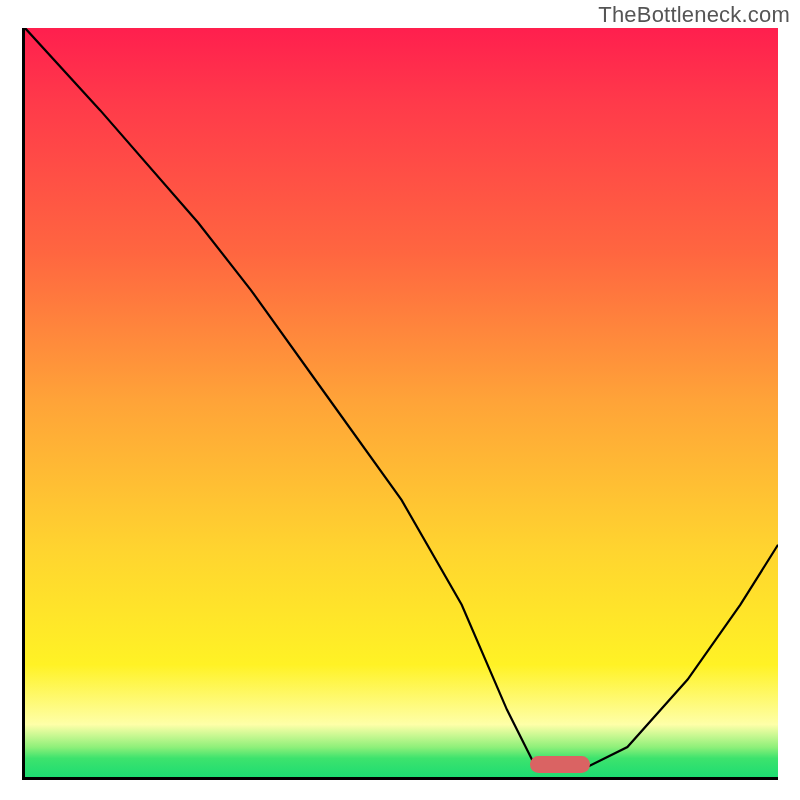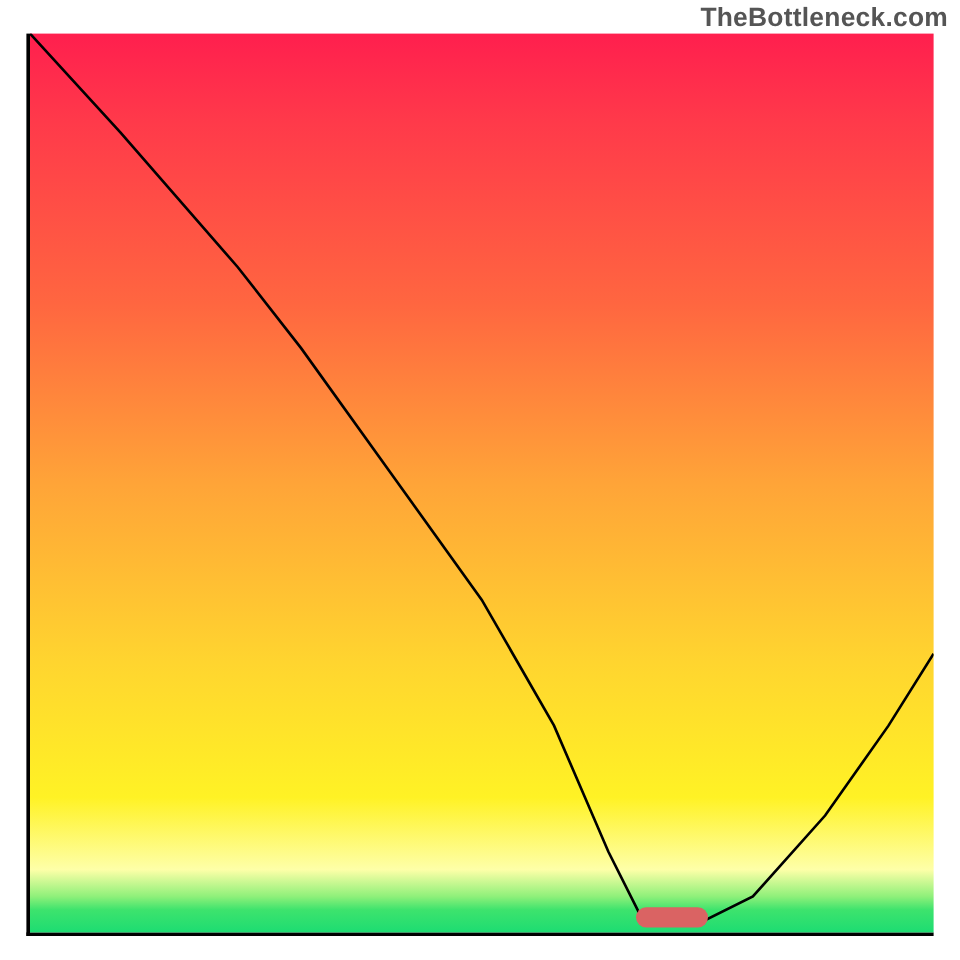--- a/index.html
+++ b/index.html
@@ -14,21 +14,21 @@
     position: relative;
     width: 800px;
     height: 800px;
   }
   .watermark {
     position: absolute;
     top: 2px;
     right: 10px;
     font-size: 22px;
     color: #555;
-    font-weight: 700;
+    font-weight: 400;
     letter-spacing: 0.2px;
   }
   .axes {
     position: absolute;
     left: 22px;
     top: 28px;
     width: 756px;
     height: 752px;
     border-left: 3px solid #000;
     border-bottom: 3px solid #000;

